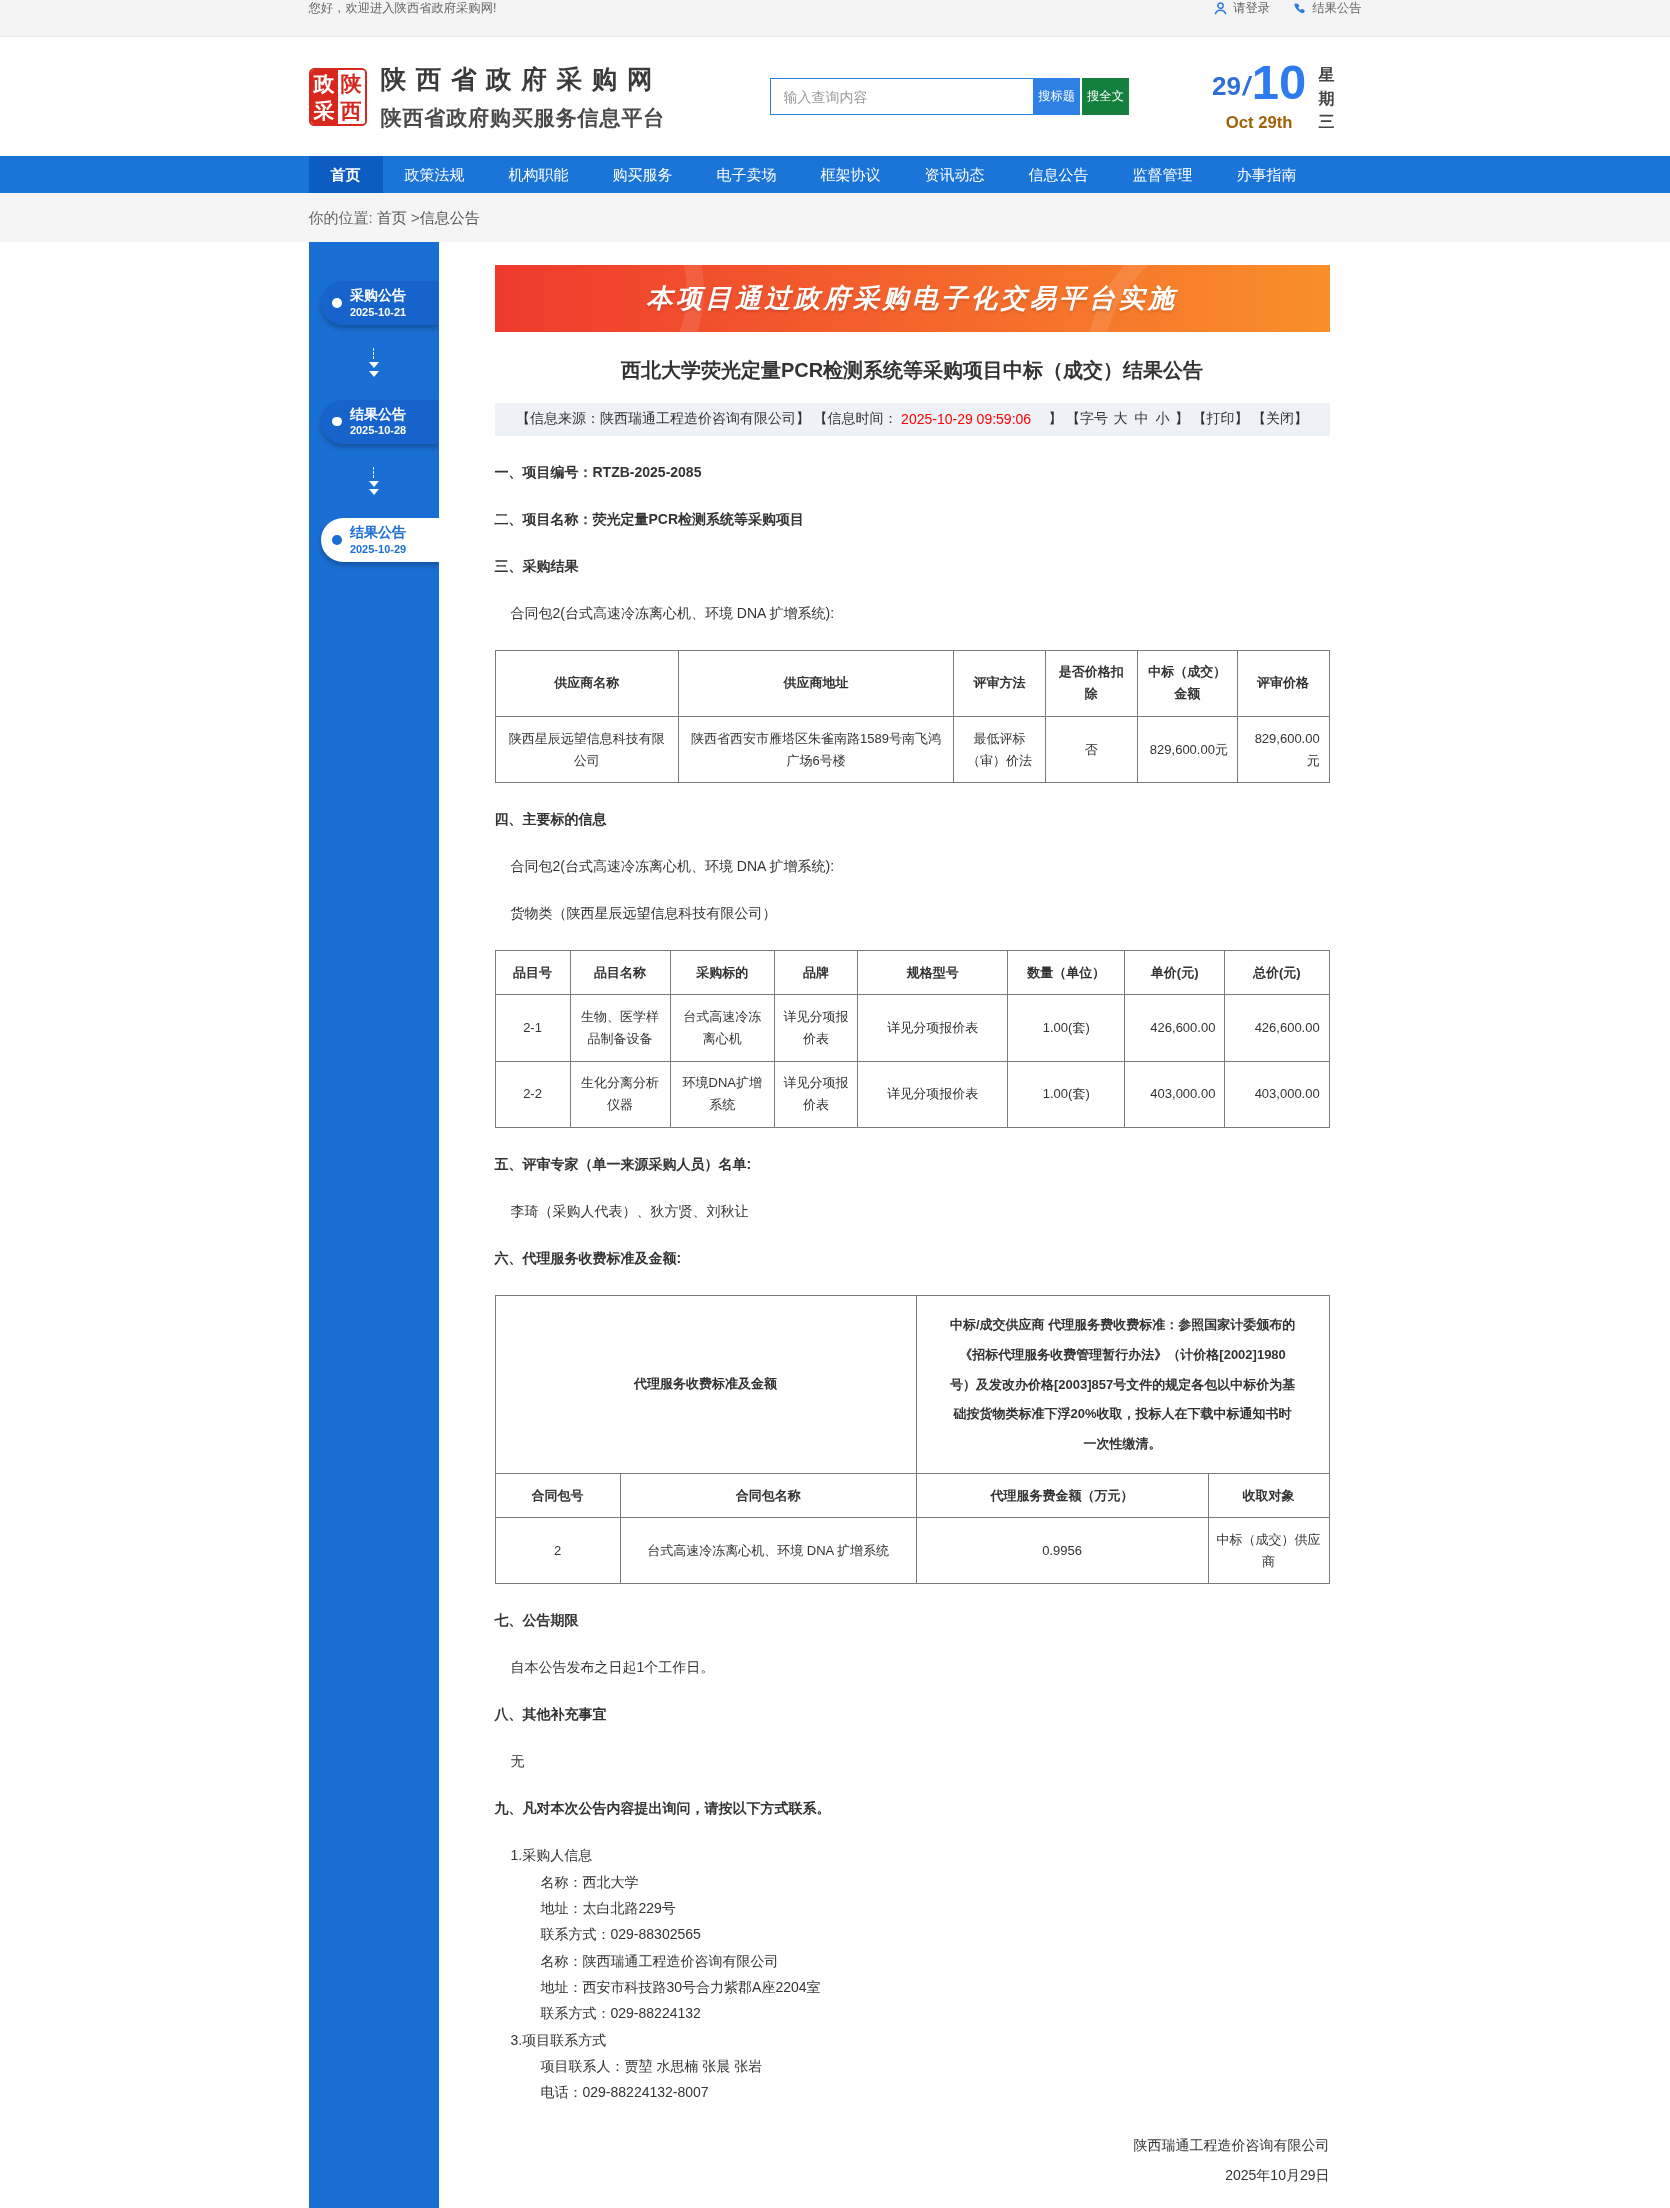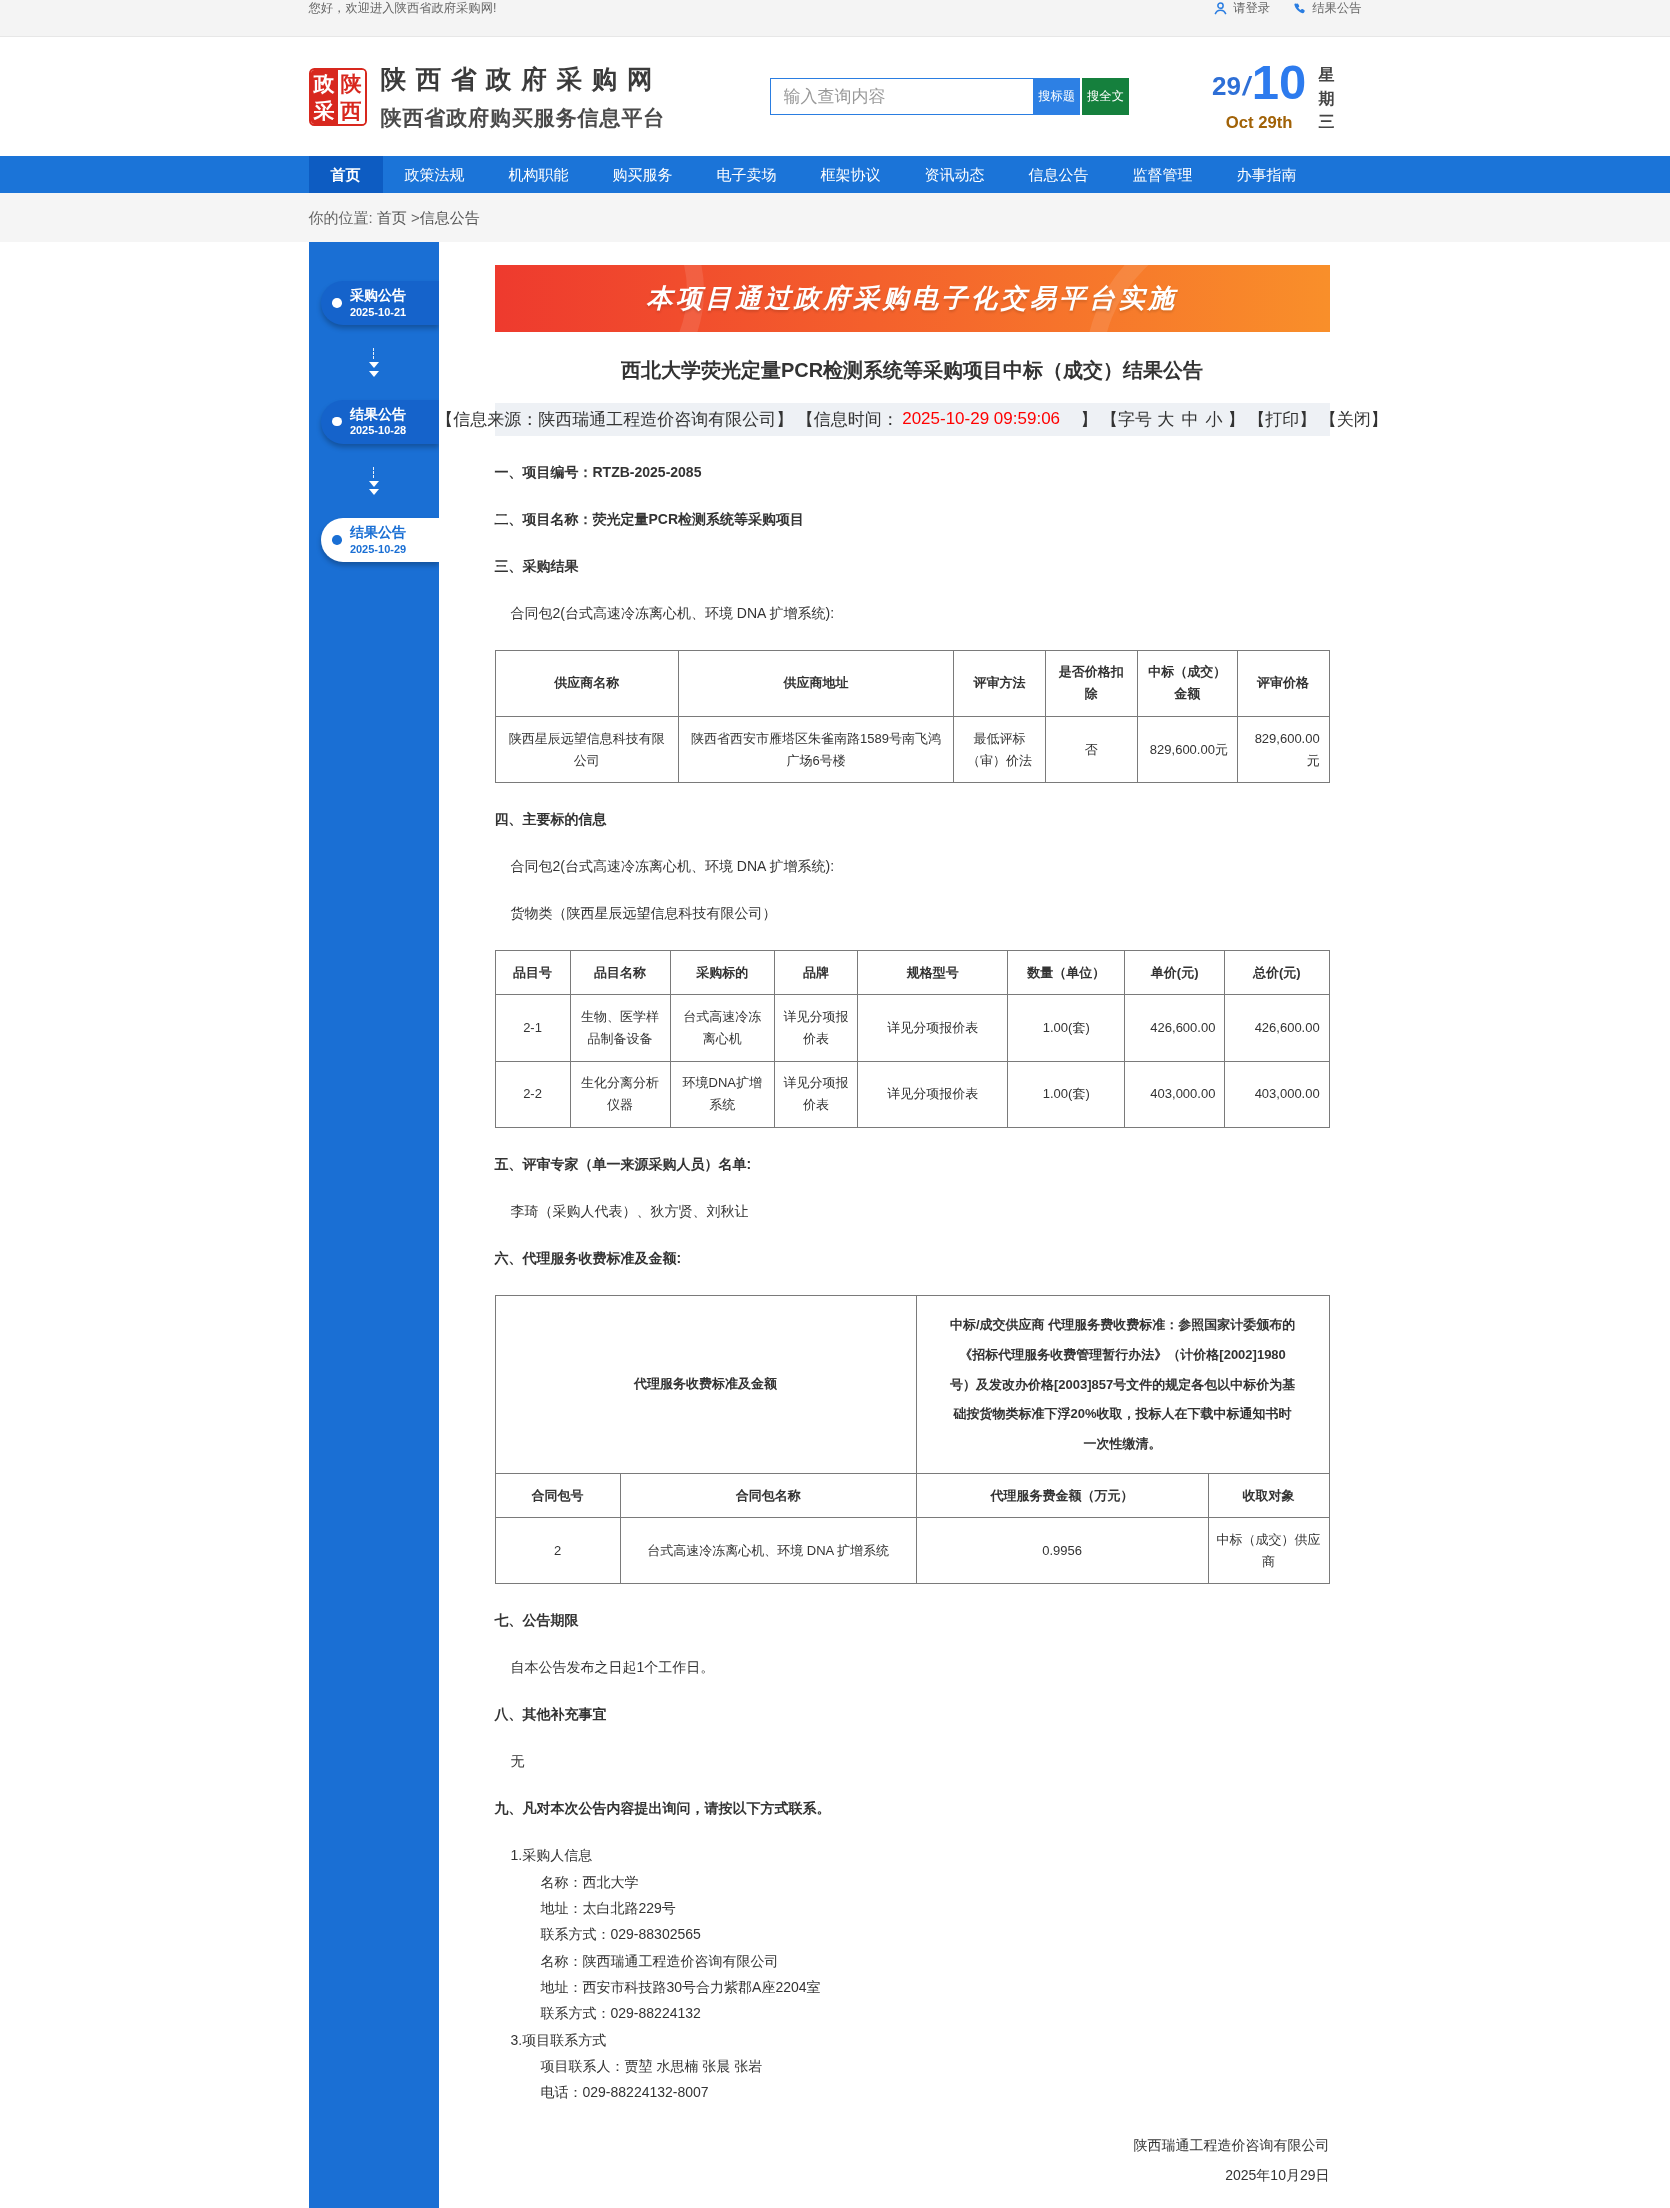--- a/index.html
+++ b/index.html
@@ -28,21 +28,21 @@
   .seal-col { display:flex; flex-direction:column; }
   .seal-col.red { background:#d8281e; color:#fff; }
   .seal-col.white { background:#fff; color:#d8281e; }
   .seal-col span { flex:1; display:flex; align-items:center; justify-content:center; font-size:21px; font-weight:bold; line-height:1; }
   .logo-text { margin-left:14px; }
   .logo-title { font-size:25.5px; font-weight:bold; color:#3b3b3b; letter-spacing:9.7px; white-space:nowrap; }
   .logo-sub { font-size:21px; font-weight:bold; color:#4a4a4a; margin-top:7px; letter-spacing:0.9px; white-space:nowrap; }
   .search-area { display:flex; margin-left:105px; height:37px; }
   .search-input {
     width:263px; height:37px; border:1.8px solid #2a7de1; border-right:none; outline:none;
-    font-size:17px; padding:0 12.3px; color:#333; font-family:inherit;
+    font-size:14px; padding:0 12.3px; color:#333; font-family:inherit;
   }
   .search-input::placeholder { color:#999; }
   .search-btn { width:47px; height:37px; border:none; color:#fff; font-size:12.3px; cursor:pointer; font-family:inherit; }
   .search-btn.title { background:#2d80e4; }
   .search-btn.full { background:#15803d; margin-left:1.8px; }
   .date-area { margin-left:83px; display:flex; align-items:flex-start; }
   .date-left { text-align:center; }
   .date-line { display:flex; align-items:flex-end; justify-content:center; }
   .date-day { font-size:26px; font-weight:bold; color:#2e6fd6; line-height:1; padding-bottom:5.3px; }
   .date-sep { font-size:26px; font-weight:bold; color:#2e6fd6; line-height:1; padding:0 1.8px 5.3px 1.8px; font-style:italic; }
@@ -96,21 +96,21 @@
   .banner::after { width:281px; height:281px; right:-70px; top:-53px; }
   .banner-text {
     font-size:26px; font-weight:bold; font-style:italic; color:#fff; letter-spacing:3.5px;
     text-shadow:0 1.8px 2.6px rgba(0,0,0,0.15); position:relative; z-index:1;
   }
 
   .doc-title { text-align:center; font-size:20px; font-weight:bold; color:#333; margin-top:24.6px; }
 
   .meta-bar {
     margin-top:19.3px; height:33px; background:#eef1f5; display:flex; align-items:center; justify-content:center;
-    font-size:17px; color:#333; gap:3.5px; white-space:nowrap;
+    font-size:14px; color:#333; gap:3.5px; white-space:nowrap;
   }
   .meta-bar .red { color:#ff0000; }
   .meta-link { cursor:pointer; }
   .meta-size { cursor:pointer; padding:0 1.8px; }
 
   .row { margin:26px 0; font-size:14px; line-height:1.5; color:#333; }
   .row.bold { font-weight:bold; }
   .ind1 { padding-left:16px; }
   .ind2 { padding-left:46px; }
 

